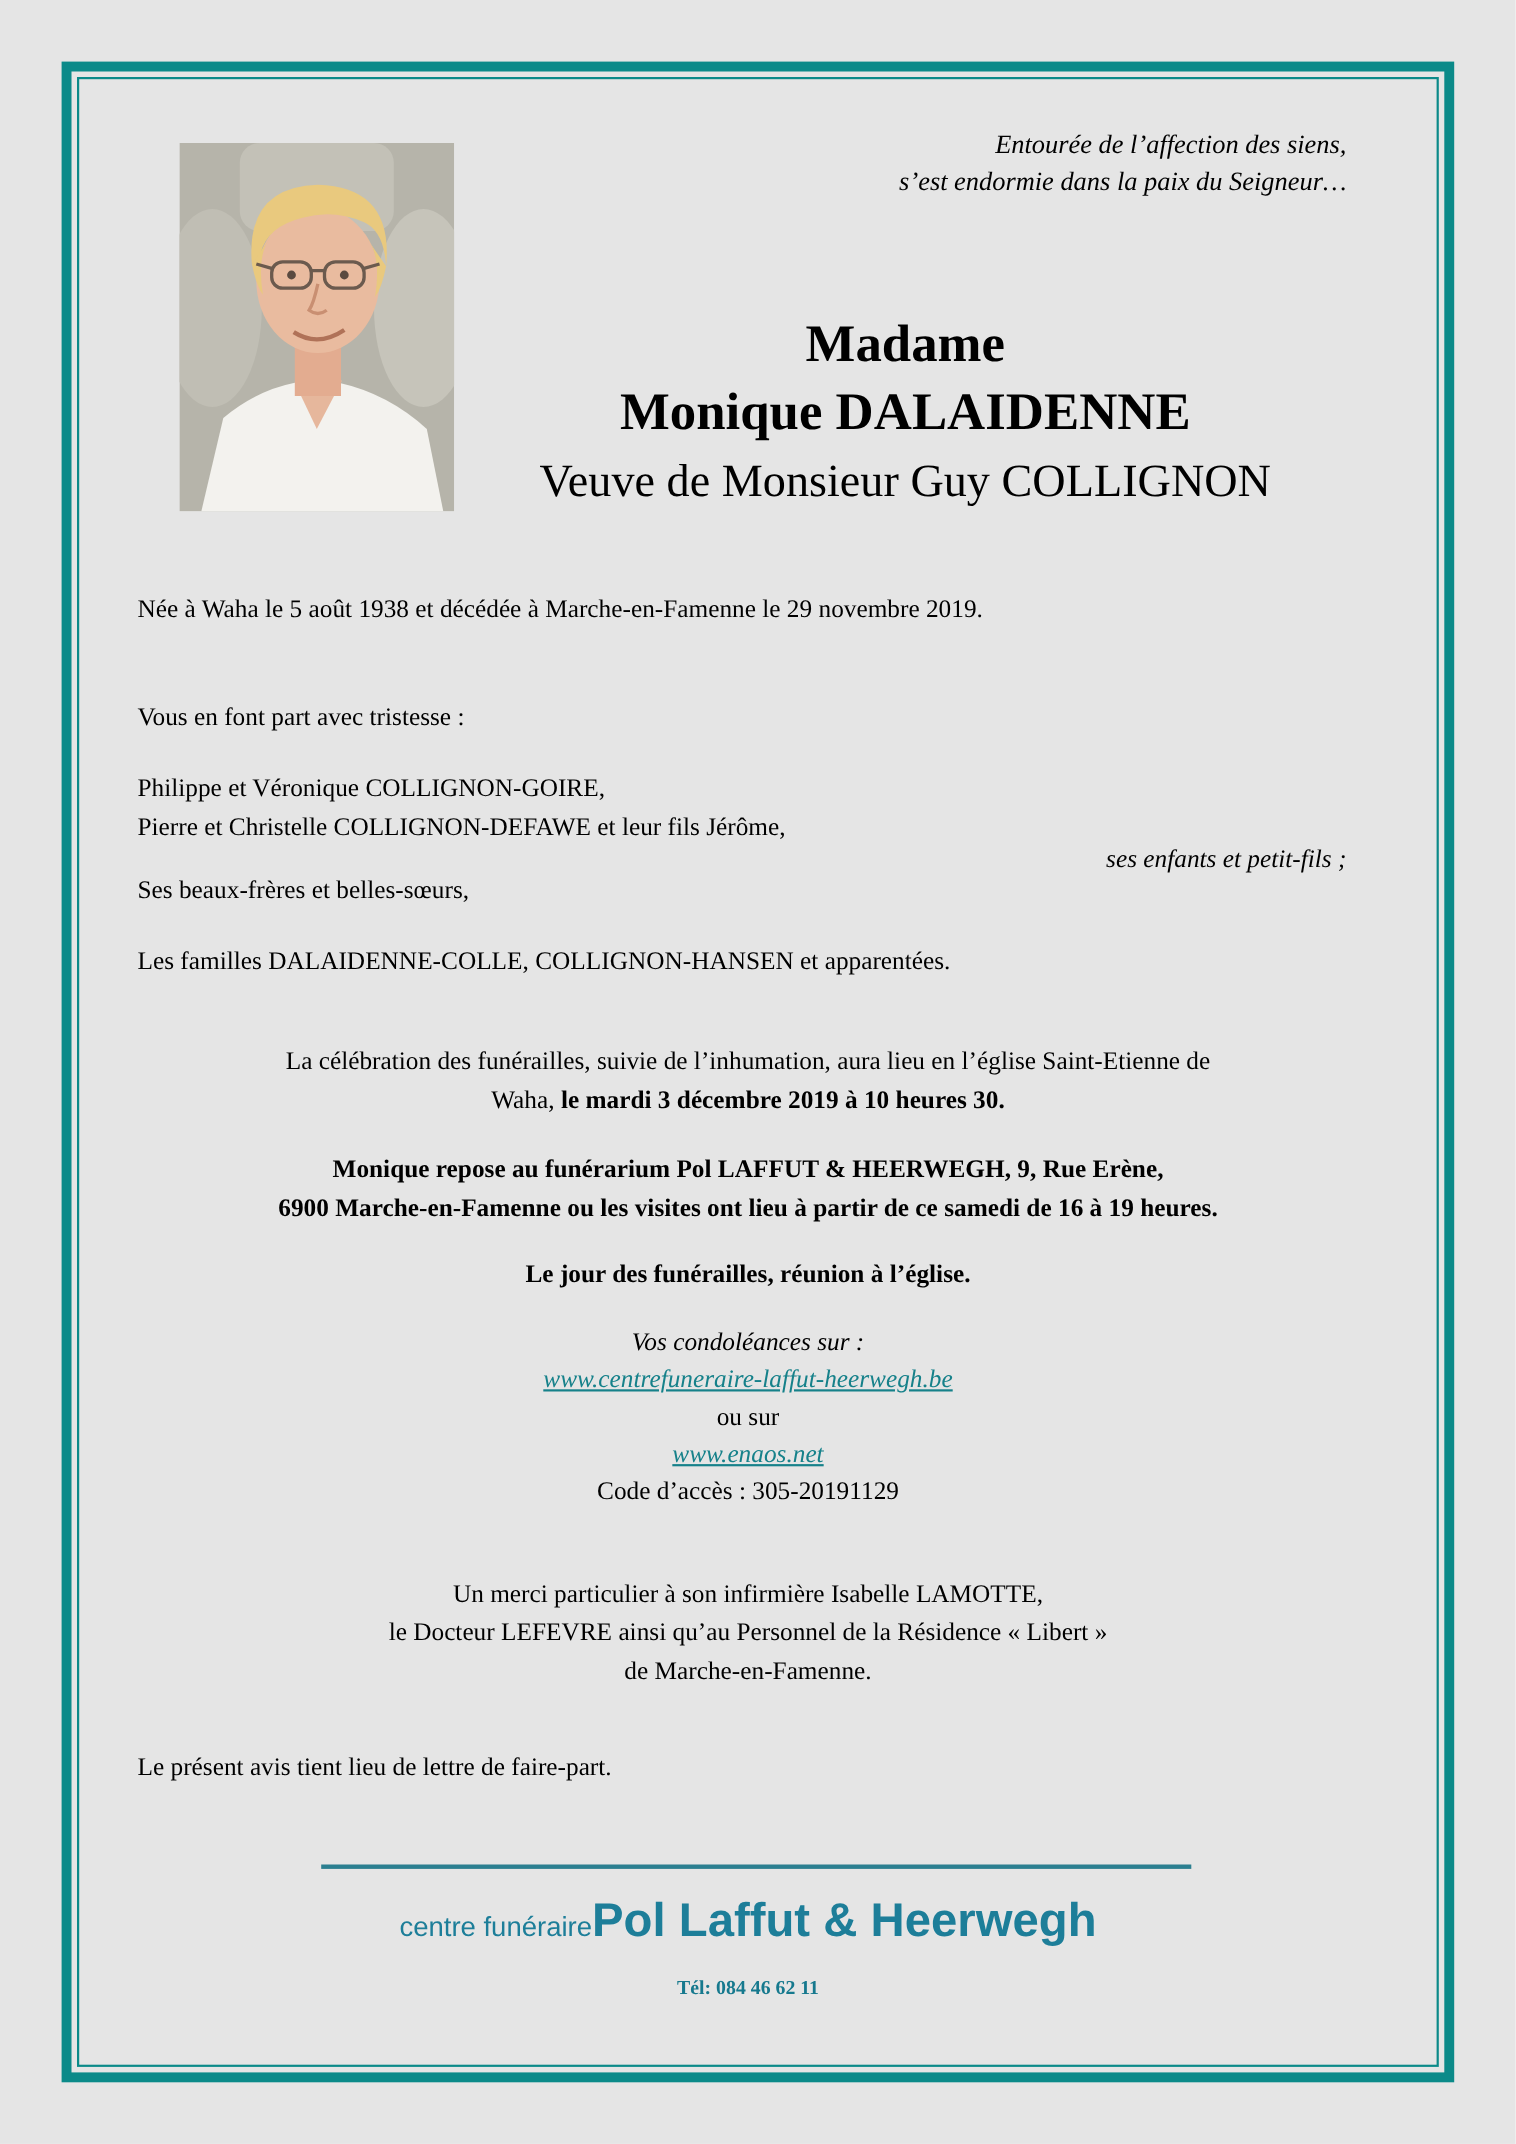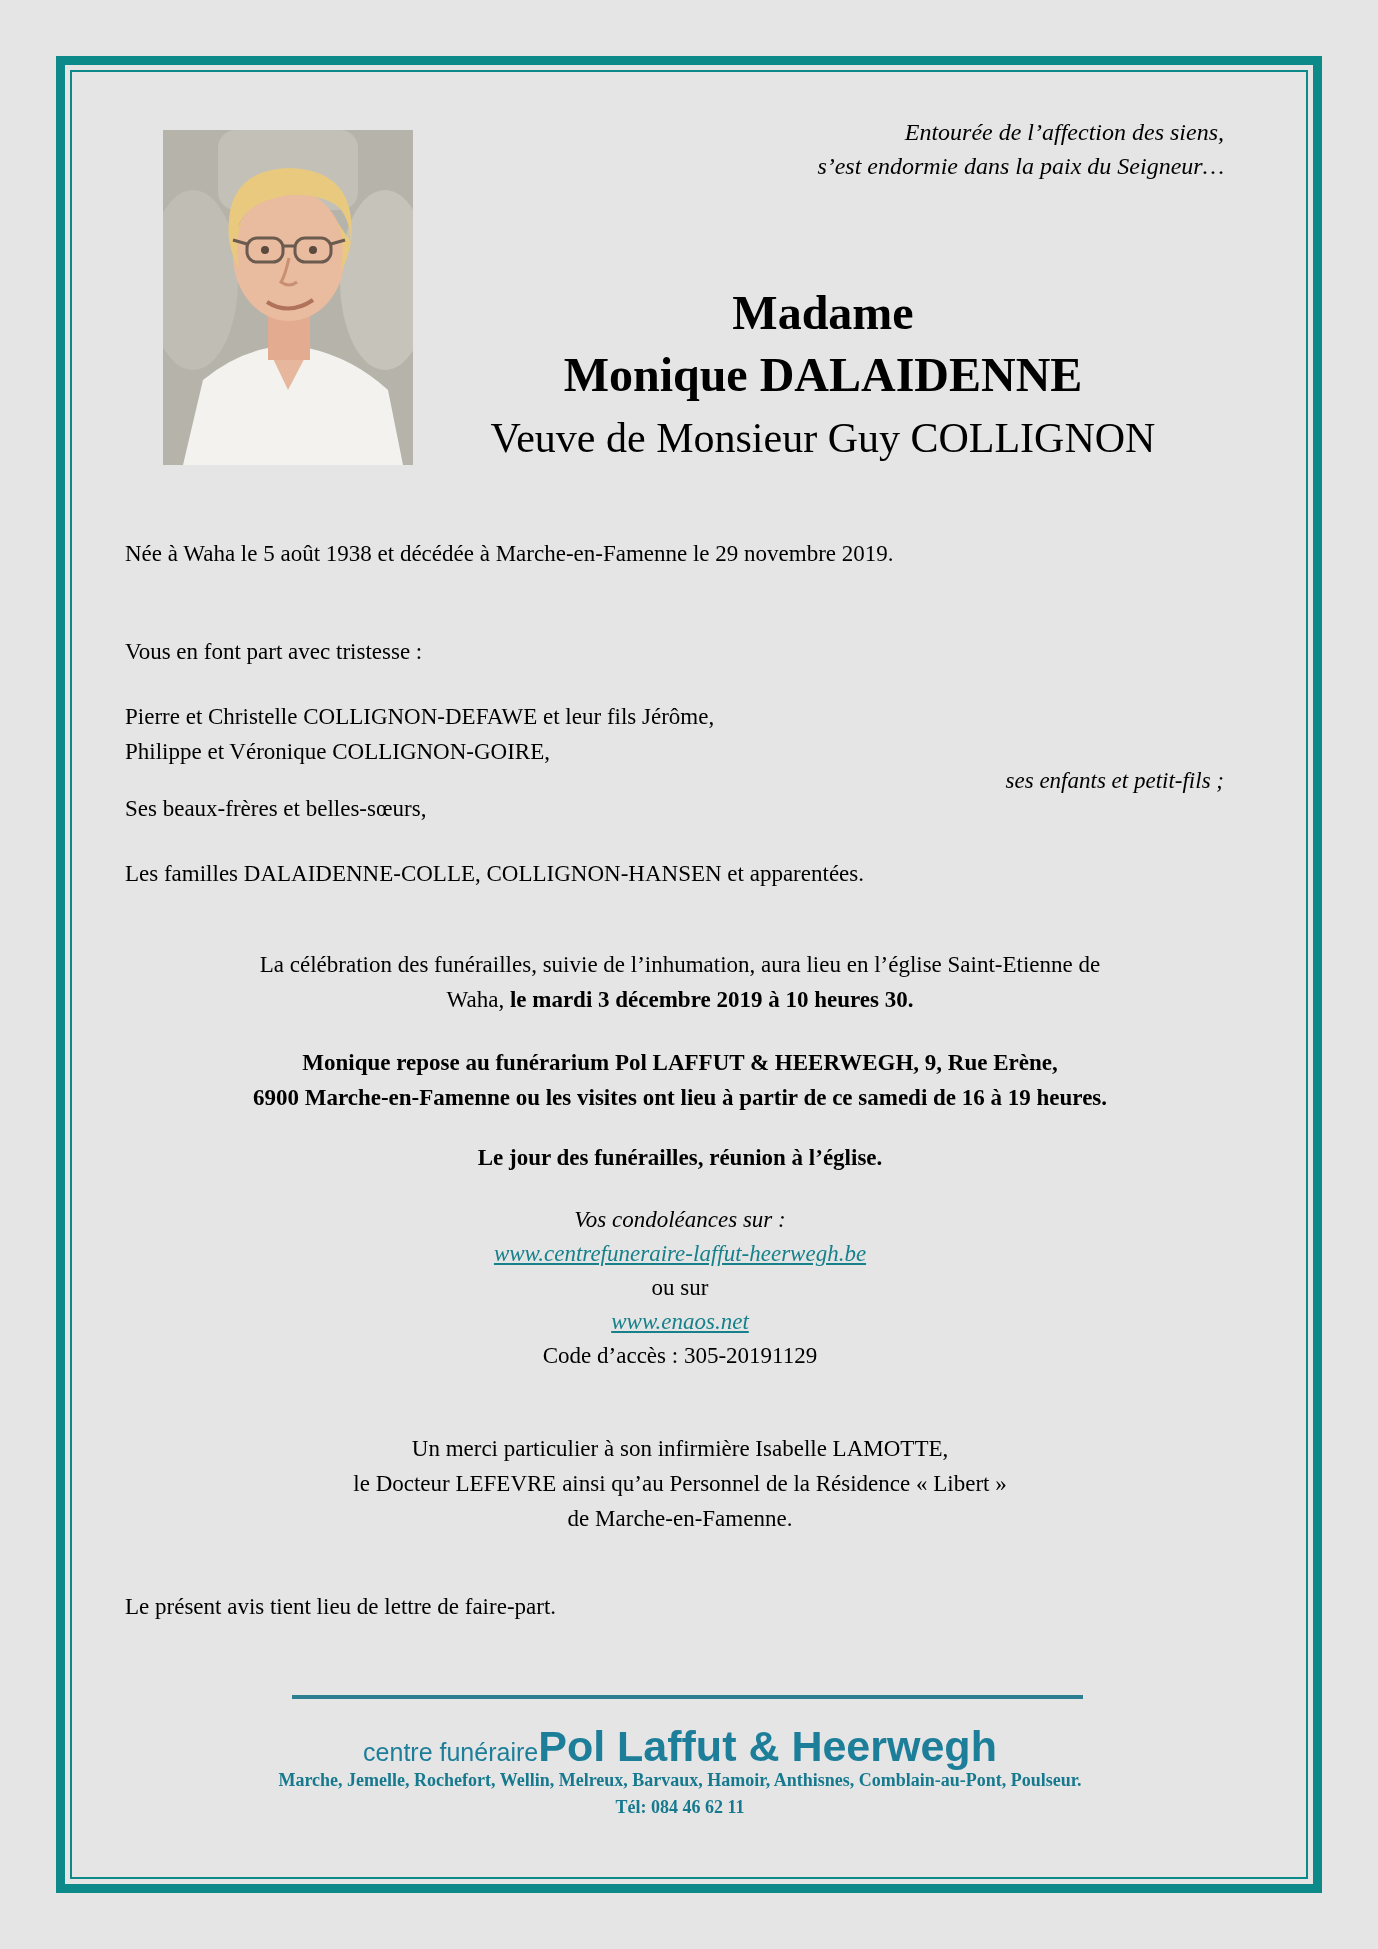--- a/index.html
+++ b/index.html
@@ -134,22 +134,22 @@
     <div class="title-line1">Madame</div>
     <div class="title-line2">Monique DALAIDENNE</div>
     <div class="title-line3">Veuve de Monsieur Guy COLLIGNON</div>
   </div>
 
   <div class="abs left-col body-text" style="top:536px;">Née à Waha le 5 août 1938 et décédée à Marche-en-Famenne le 29 novembre 2019.</div>
 
   <div class="abs left-col body-text" style="top:634px;">Vous en font part avec tristesse :</div>
 
   <div class="abs left-col body-text" style="top:699px;">
+    <div>Philippe et Véronique COLLIGNON-GOIRE,</div>
     <div>Pierre et Christelle COLLIGNON-DEFAWE et leur fils Jérôme,</div>
-    <div>Philippe et Véronique COLLIGNON-GOIRE,</div>
   </div>
 
   <div class="abs right-align body-text italic" style="top:763px;">ses enfants et petit-fils ;</div>
 
   <div class="abs left-col body-text" style="top:791px;">Ses beaux-frères et belles-sœurs,</div>
 
   <div class="abs left-col body-text" style="top:856px;">Les familles DALAIDENNE-COLLE, COLLIGNON-HANSEN et apparentées.</div>
 
   <div class="abs center-col body-text" style="top:947px;">
     <div>La célébration des funérailles, suivie de l’inhumation, aura lieu en l’église Saint-Etienne de</div>
@@ -187,16 +187,15 @@
 
   <div class="abs footer-rule"></div>
 
   <div class="abs brand-line">
     <span class="baseline-wrap">
       <span class="brand-prefix">centre funéraire</span>
       <span class="brand-name">Pol Laffut &amp; Heerwegh</span>
     </span>
   </div>
 
-  <div class="abs footer-locations">Marche, Jemelle, Rochefort, Wellin, Melreux, Barvaux, Hamoir, Anthisnes, Comblain-au-Pont, Poulseur.</div>
   <div class="abs footer-phone">Tél: 084 46 62 11</div>
 
 </div>
 
 </body></html>

